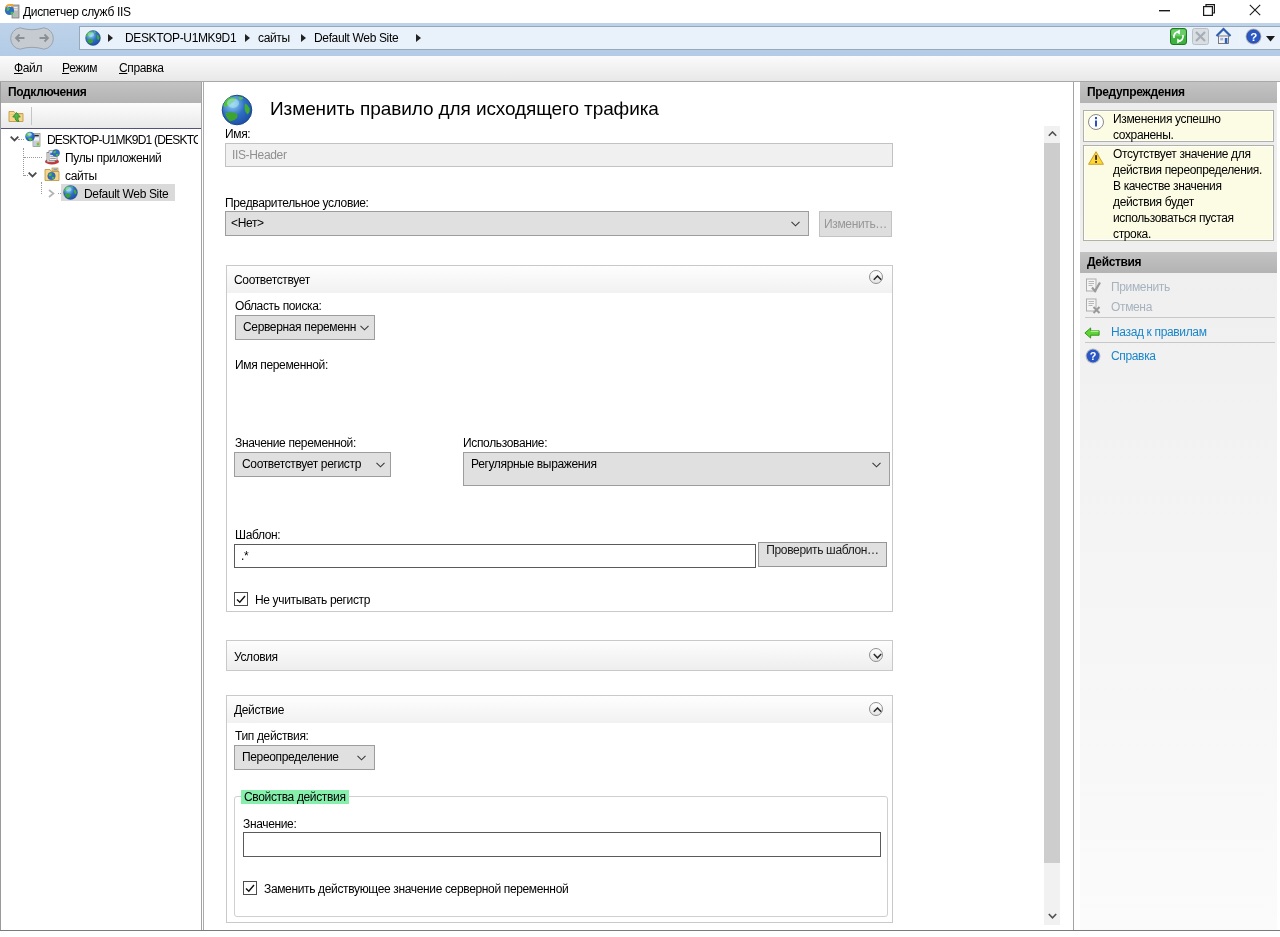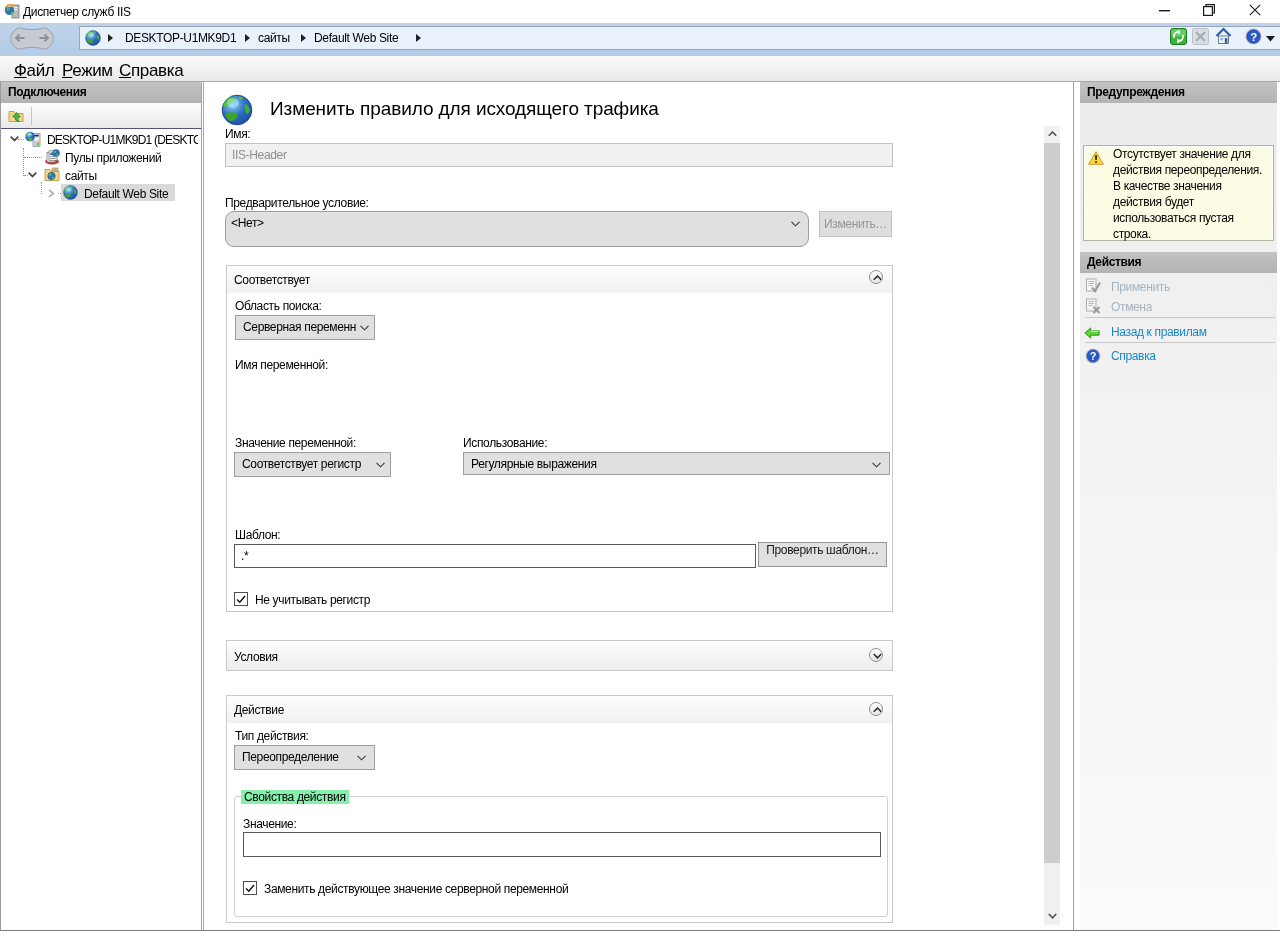--- a/index.html
+++ b/index.html
@@ -12,21 +12,21 @@
 #title-text { left:23px; top:5px; font-size:12px; color:#000; }
 
 
 #addrband { left:0; top:23px; width:1280px; height:33px; background:linear-gradient(#bed3ea,#b3cbe6); }
 #addrbox { left:79px; top:3px; width:1271px; height:24px; background:#e9f1fa; border:1px solid #98a8bb; }
 .crumb { position:absolute; top:4px; font-size:12px; color:#000; white-space:nowrap; }
 .carrow { position:absolute; top:7px; width:0; height:0; border-left:5px solid #222; border-top:4px solid transparent; border-bottom:4px solid transparent; }
 
 
 #menubar { left:0; top:56px; width:1280px; height:26px; background:linear-gradient(#fbfbfb,#e8e8e8); border-bottom:1px solid #a8a8a8; }
-.menuitem { position:absolute; top:5px; font-size:17px; }
+.menuitem { position:absolute; top:5px; font-size:12px; }
 
 
 .panelheader { font-weight:bold; font-size:12px; color:#000; background:linear-gradient(#c3c3c3,#b3b3b3); }
 
 
 #leftpanel { left:0; top:82px; width:202px; height:848px; background:#fff; border-left:1px solid #9a9a9a; border-right:1px solid #a3a3a3; }
 #lp-header { left:0; top:0; width:200px; height:21px; padding:3px 0 0 7px; }
 #lp-toolbar { left:0; top:21px; width:200px; height:26px; background:linear-gradient(#fdfdfd,#e9e9e9); border-bottom:1px solid #52527a; }
 #lp-tree { left:0; top:48px; width:200px; height:799px; background:#fff; overflow:hidden; }
 .trow { position:absolute; font-size:12px; white-space:nowrap; }
@@ -241,21 +241,21 @@
       <use href="#gglobe"></use>
     </svg>
   <div class="abs" style="left:67px;top:16px;font-size:19px;letter-spacing:-0.1px;">Изменить правило для исходящего трафика</div>
 
   <div class="lbl" style="left:22px;top:45px;">Имя:</div>
   <div class="tinput" style="left:22px;top:61px;width:668px;height:24px;background:#f0f0f0;border:1px solid #c2c2c2;color:#8f8f8f">
       <span class="tv">IIS-Header</span>
     </div>
 
   <div class="lbl" style="left:22px;top:114px;">Предварительное условие:</div>
-  <div class="combo" style="left:22px;top:129px;width:584px;height:36px;border-radius:9px;">
+  <div class="combo" style="left:22px;top:129px;width:584px;height:25px;">
       <span class="ct" style="left:5px">&lt;Нет&gt;</span>
     <svg class="cchev" style="right:8px;top:9px" viewBox="0 0 9 6">
         <path d="M0.5 0.8 L4.5 4.8 L8.5 0.8" stroke="#3a3a3a" stroke-width="1.1" fill="none"></path>
       </svg>
   </div>
   <div class="btn" style="left:616px;top:129px;width:73px;height:26px;background:#dedede;border:1px solid #c3c3c3;color:#979797;padding-top:5px;">Изменить…</div>
 
   <div class="secbox" style="left:23px;top:183px;width:667px;height:347px;">
     <div class="sechead"></div>
     <div class="sectitle">Соответствует</div>
@@ -273,21 +273,21 @@
     </div>
     <div class="lbl" style="left:8px;top:92px;">Имя переменной:</div>
     <div class="lbl" style="left:8px;top:170px;">Значение переменной:</div>
     <div class="lbl" style="left:236px;top:170px;">Использование:</div>
     <div class="combo" style="left:7px;top:186px;width:157px;height:25px;">
         <span class="ct">Соответствует регистр</span>
       <svg class="cchev" style="right:5px;top:9px" viewBox="0 0 9 6">
           <path d="M0.5 0.8 L4.5 4.8 L8.5 0.8" stroke="#3a3a3a" stroke-width="1.1" fill="none"></path>
         </svg>
     </div>
-    <div class="combo" style="left:236px;top:186px;width:427px;height:23px;">
+    <div class="combo" style="left:236px;top:186px;width:427px;height:34px;">
         <span class="ct">Регулярные выражения</span>
       <svg class="cchev" style="right:8px;top:9px" viewBox="0 0 9 6">
           <path d="M0.5 0.8 L4.5 4.8 L8.5 0.8" stroke="#3a3a3a" stroke-width="1.1" fill="none"></path>
         </svg>
     </div>
     <div class="lbl" style="left:8px;top:262px;">Шаблон:</div>
     <div class="tinput" style="left:7px;top:278px;width:522px;height:24px;">
         <span class="tv">.*</span>
       </div>
     <div class="btn" style="left:531px;top:276px;width:129px;height:25px;background:#e0e0e0;border:1px solid #969696;color:#1a1a1a;">Проверить шаблон…</div>
@@ -343,20 +343,28 @@
 <svg class="abs" style="left:1048px;top:131px" width="9" height="6" viewBox="0 0 9 6">
     <path d="M0.8 4.8 L4.5 1 L8.2 4.8" stroke="#505050" stroke-width="1.6" fill="none"></path>
   </svg>
 <svg class="abs" style="left:1048px;top:913px" width="9" height="6" viewBox="0 0 9 6">
     <path d="M0.8 1 L4.5 4.8 L8.2 1" stroke="#505050" stroke-width="1.6" fill="none"></path>
   </svg>
 
 <div class="abs" id="rightpanel">
   <div class="abs panelheader" id="rp-h1">Предупреждения</div>
 
+  <div class="notice" style="top:28px;height:32px;">
+    <svg class="aicon" style="left:4px;top:3px" width="15" height="15" viewBox="0 0 16 16">
+      <circle cx="8" cy="8" r="7.5" fill="#fff" stroke="#8a8a8a" stroke-width="1"></circle>
+      <rect x="7" y="6.5" width="2" height="6" fill="#2b50b8"></rect>
+      <rect x="7" y="3" width="2" height="2.2" fill="#2b50b8"></rect>
+    </svg>
+    <div class="ntext">Изменения успешно<br>сохранены.</div>
+  </div>
 
   <div class="notice" style="top:63px;height:96px;">
     <svg class="aicon" style="left:4px;top:4px" width="17" height="15" viewBox="0 0 17 15">
       <path d="M8.5 0.8 L16.4 14.2 L0.6 14.2 Z" fill="#ffd633" stroke="#b8860b" stroke-width="0.8"></path>
       <rect x="7.7" y="4.5" width="1.7" height="5" fill="#111"></rect>
       <rect x="7.7" y="10.8" width="1.7" height="1.8" fill="#111"></rect>
     </svg>
     <div class="ntext">Отсутствует значение для действия переопределения. В&nbsp;качестве значения действия будет использоваться пустая строка.</div>
   </div>
 

